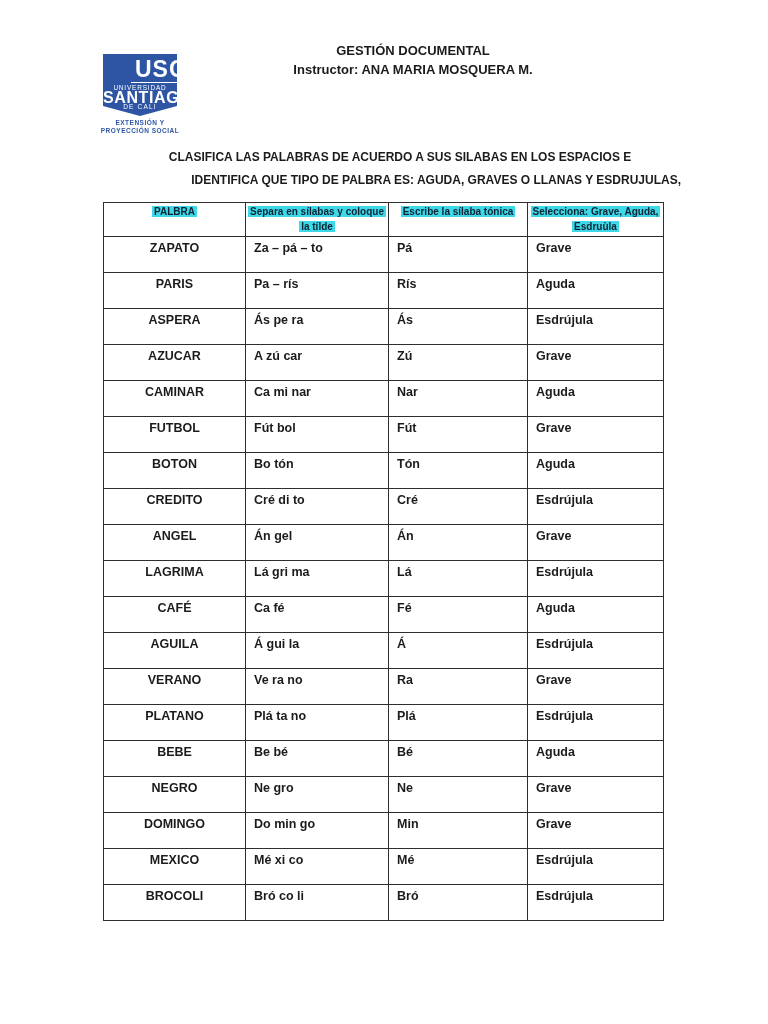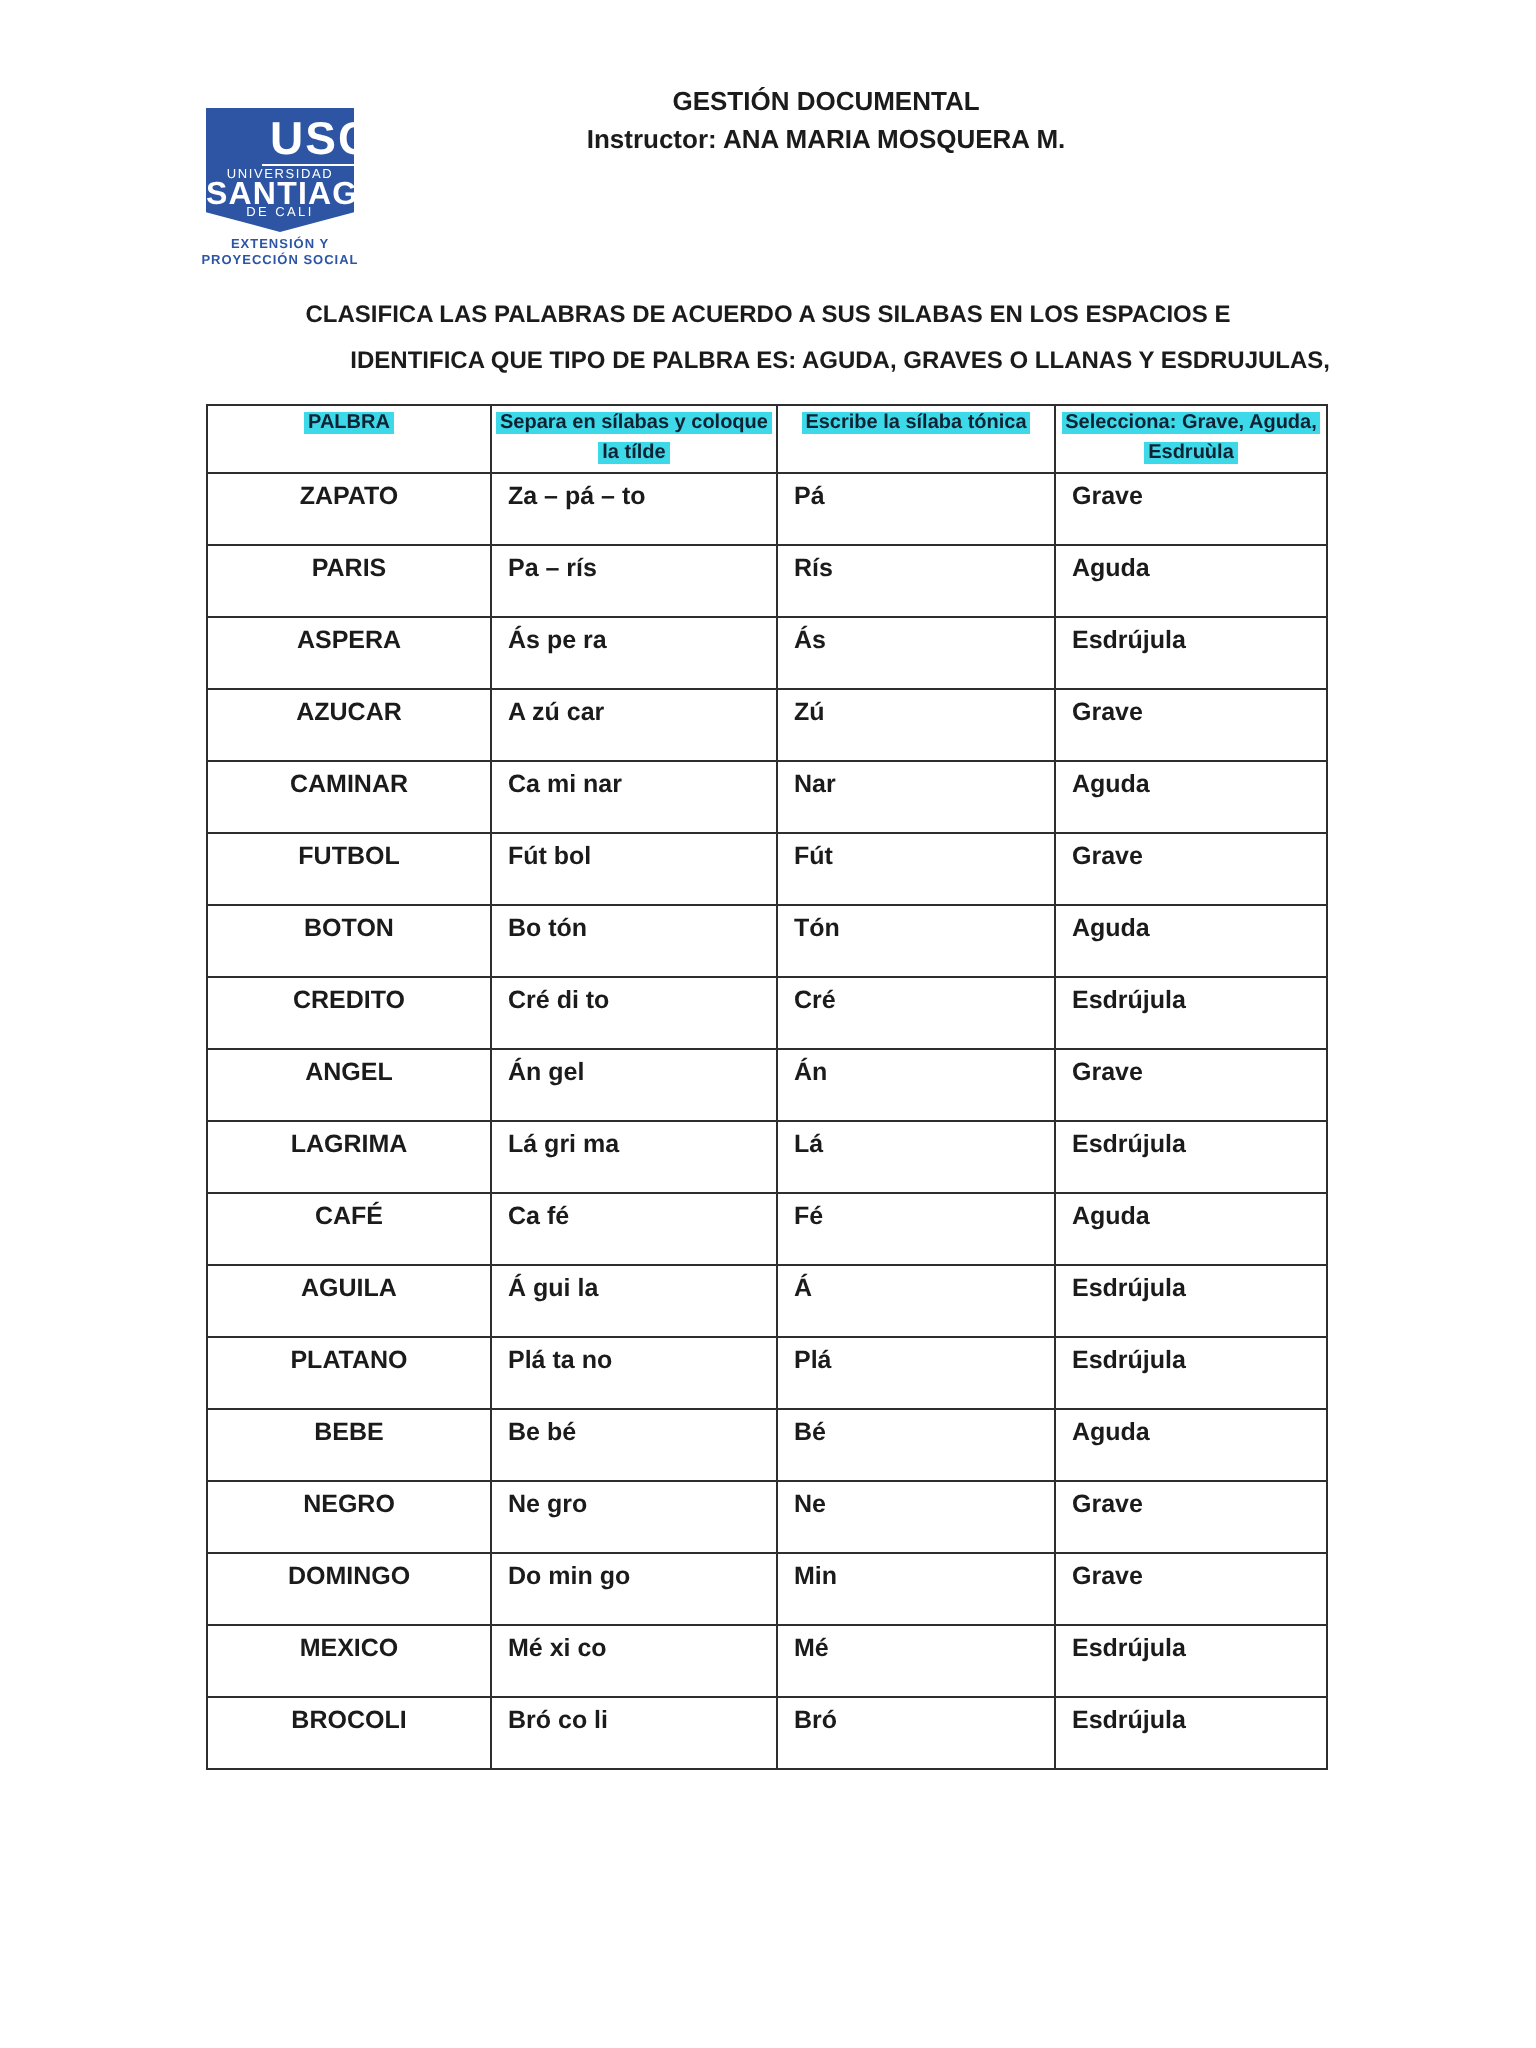--- a/index.html
+++ b/index.html
@@ -67,21 +67,21 @@
     font-weight: bold;
     font-size: 13px;
     line-height: 19px;
     color: #1b1b1b;
     margin-left: 29px;
   }
 
   
   .instructions {
     position: absolute;
-    left: 103px;
+    left: 119px;
     top: 146px;
     width: 562px;
     font-weight: bold;
     font-size: 12px;
     line-height: 23px;
     color: #1b1b1b;
   }
   .instructions .line1 { text-align: center; }
   .instructions .line2 { text-align: right; margin-left: 41px; }
 
@@ -232,20 +232,26 @@
           <td class="c-left">Fé</td>
           <td class="c-left">Aguda</td>
         </tr>
         <tr>
           <td class="c-word">AGUILA</td>
           <td class="c-left">Á gui la</td>
           <td class="c-left">Á</td>
           <td class="c-left">Esdrújula</td>
         </tr>
         <tr>
+          <td class="c-word">VERANO</td>
+          <td class="c-left">Ve ra no</td>
+          <td class="c-left">Ra</td>
+          <td class="c-left">Grave</td>
+        </tr>
+        <tr>
           <td class="c-word">PLATANO</td>
           <td class="c-left">Plá ta no</td>
           <td class="c-left">Plá</td>
           <td class="c-left">Esdrújula</td>
         </tr>
         <tr>
           <td class="c-word">BEBE</td>
           <td class="c-left">Be bé</td>
           <td class="c-left">Bé</td>
           <td class="c-left">Aguda</td>

